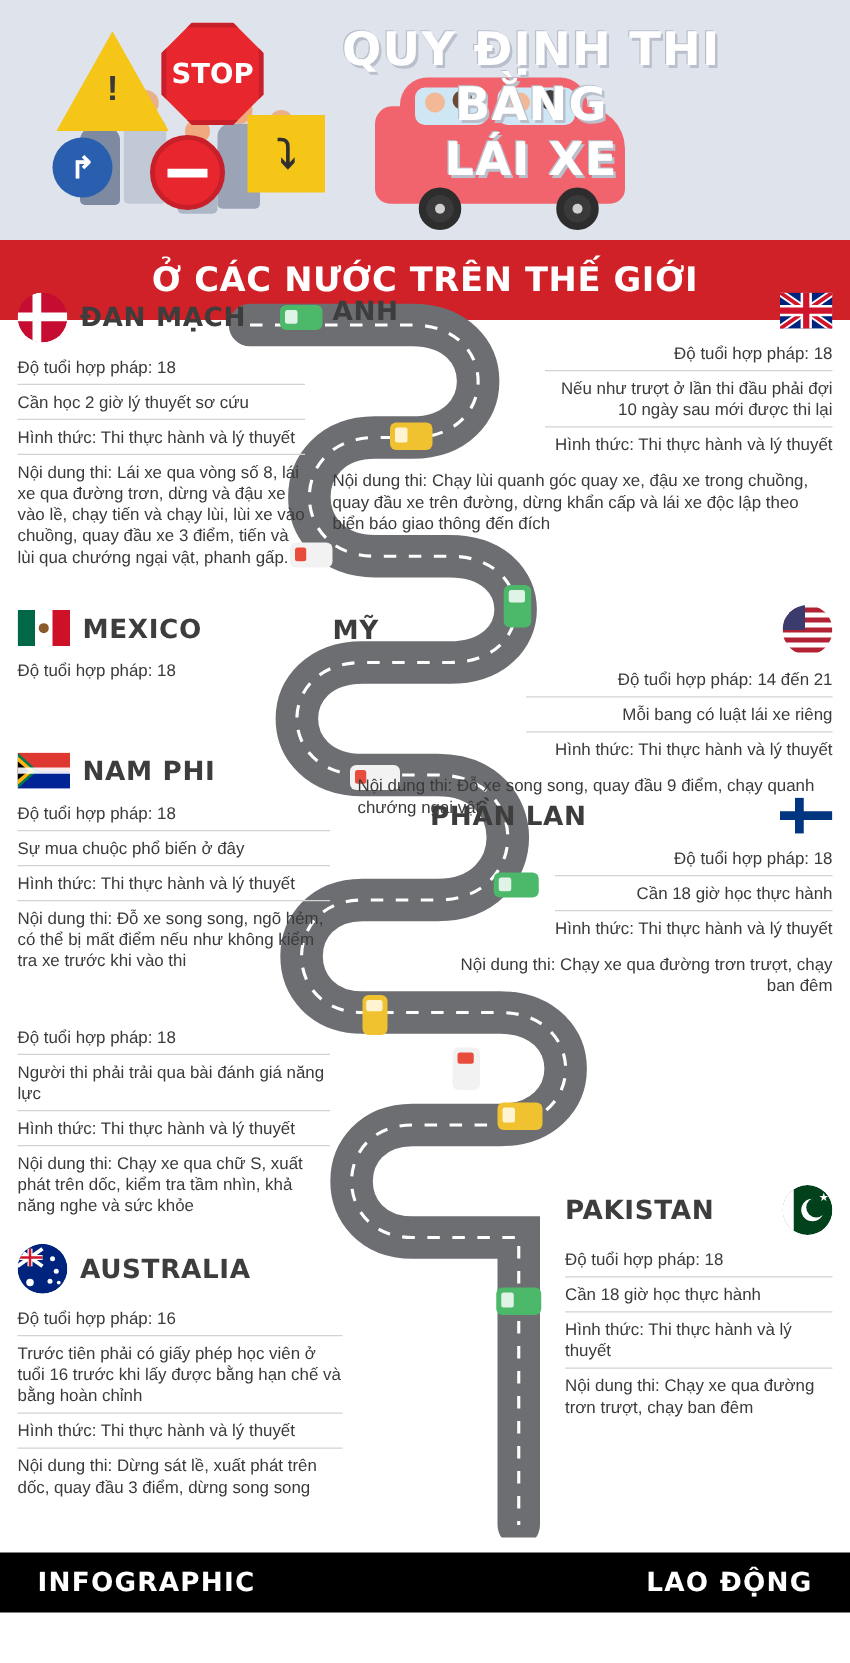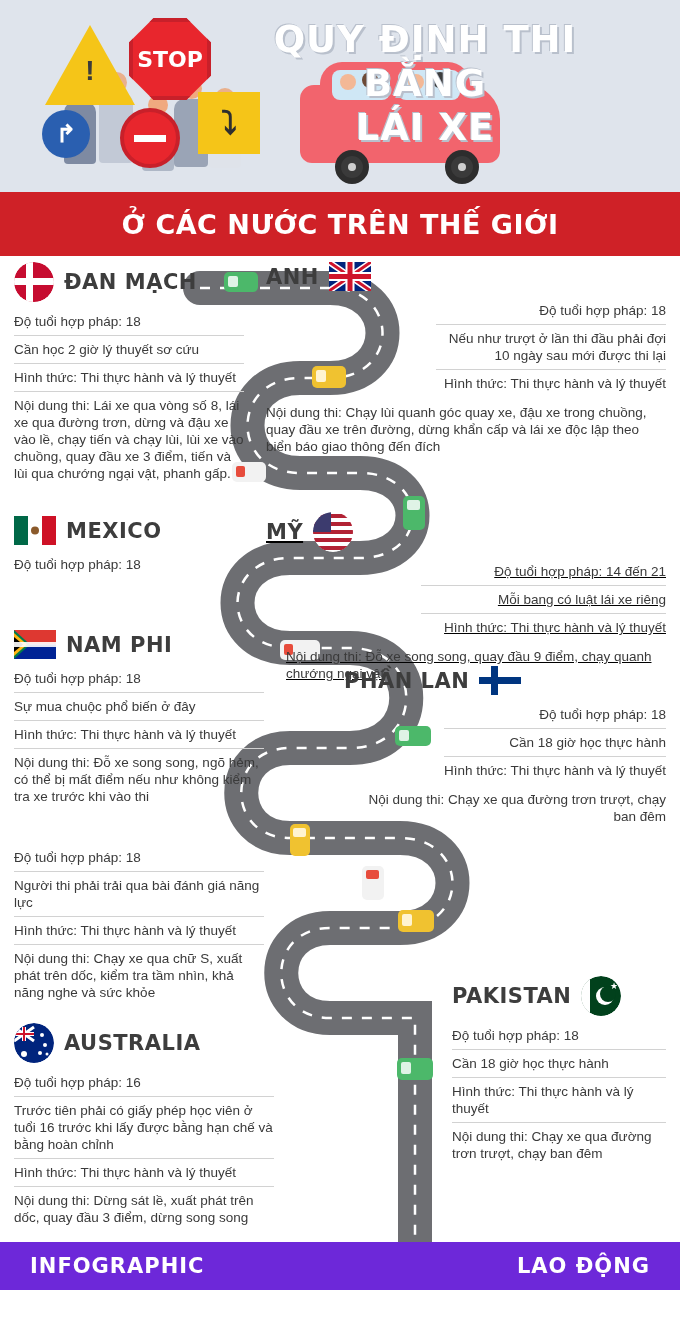--- a/index.html
+++ b/index.html
@@ -111,49 +111,49 @@
   .band {
     position:absolute; top:192px; left:0; width:680px; height:64px;
     background:#cf2127; display:flex; align-items:center; justify-content:center;
   }
   .band-text {
     color:#fff; font-family:"DejaVu Sans", sans-serif; font-weight:bold;
     font-size:27px; letter-spacing:0.5px; text-transform:uppercase;
   }
 
   
-  .content { position:absolute; top:258px; left:0; width:544px; height:1000px; }
+  .content { position:absolute; top:230px; left:0; width:544px; height:1000px; }
 
   .road-layer { position:absolute; inset:0; }
 
   
   .card { position:absolute; }
   .card-head { display:flex; align-items:center; gap:10px; }
-  .card-head.right { justify-content:flex-start; }
+  .card-head.right { justify-content:space-between; }
   .country-name {
     font-family:"DejaVu Sans", sans-serif;
     font-weight:bold; font-size:21px; color:#3d3d3d; letter-spacing:0.5px;
     text-transform:uppercase;
   }
   .flag { width:42px; height:29px; position:relative; overflow:hidden; flex:0 0 auto; }
   .flag-circle { width:40px; height:40px; border-radius:50%; overflow:hidden; position:relative; flex:0 0 auto; }
   .lines { margin-top:6px; }
   .line {
     font-size:13.5px; color:#3a3a3a; line-height:17px;
     padding:5px 0; border-bottom:1px solid #d2d2d2;
   }
   .line:last-child { border-bottom:none; }
   .line.r { text-align:right; }
 
   
   .footer {
     position:absolute; bottom:0; left:0; width:680px; height:88px; background:#ffffff;
   }
   .footer-bar {
-    position:absolute; bottom:40px; left:0; width:680px; height:48px; background:#6d28d9;
+    position:absolute; bottom:40px; left:0; width:680px; height:48px; background:#000000;
     display:flex; align-items:center; justify-content:space-between; padding:0 30px;
   }
   .footer-bar span {
     color:#fff; font-family:"DejaVu Sans", sans-serif; font-weight:bold; font-size:21px;
     letter-spacing:1px; text-transform:uppercase;
   }
 </style>
 </head>
 <body>
 
@@ -383,21 +383,21 @@
       <div class="lines" style="margin-left:170px;">
         <div class="line r">Độ tuổi hợp pháp: 18</div>
         <div class="line r">Nếu như trượt ở lần thi đầu phải đợi 10 ngày sau mới được thi lại</div>
         <div class="line r">Hình thức: Thi thực hành và lý thuyết</div>
       </div>
       <div class="lines" style="margin-left:0;margin-top:2px;">
         <div class="line">Nội dung thi: Chạy lùi quanh góc quay xe, đậu xe trong chuồng, quay đầu xe trên đường, dừng khẩn cấp và lái xe độc lập theo biển báo giao thông đến đích</div>
       </div>
     </div>
 
-    <div class="card" style="left:266px;top:254px;width:400px;text-decoration:underline;">
+    <div class="card" style="left:266px;top:254px;width:400px;">
       <div class="card-head right">
         <div class="country-name">MỸ</div>
         <div class="flag-circle">
           <svg width="40" height="40" viewBox="0 0 40 40">
             <circle cx="20" cy="20" r="20" fill="#fff"></circle>
             <g>
               <rect x="0" y="2" width="40" height="4" fill="#b22234"></rect>
               <rect x="0" y="10" width="40" height="4" fill="#b22234"></rect>
               <rect x="0" y="18" width="40" height="4" fill="#b22234"></rect>
               <rect x="0" y="26" width="40" height="4" fill="#b22234"></rect>

